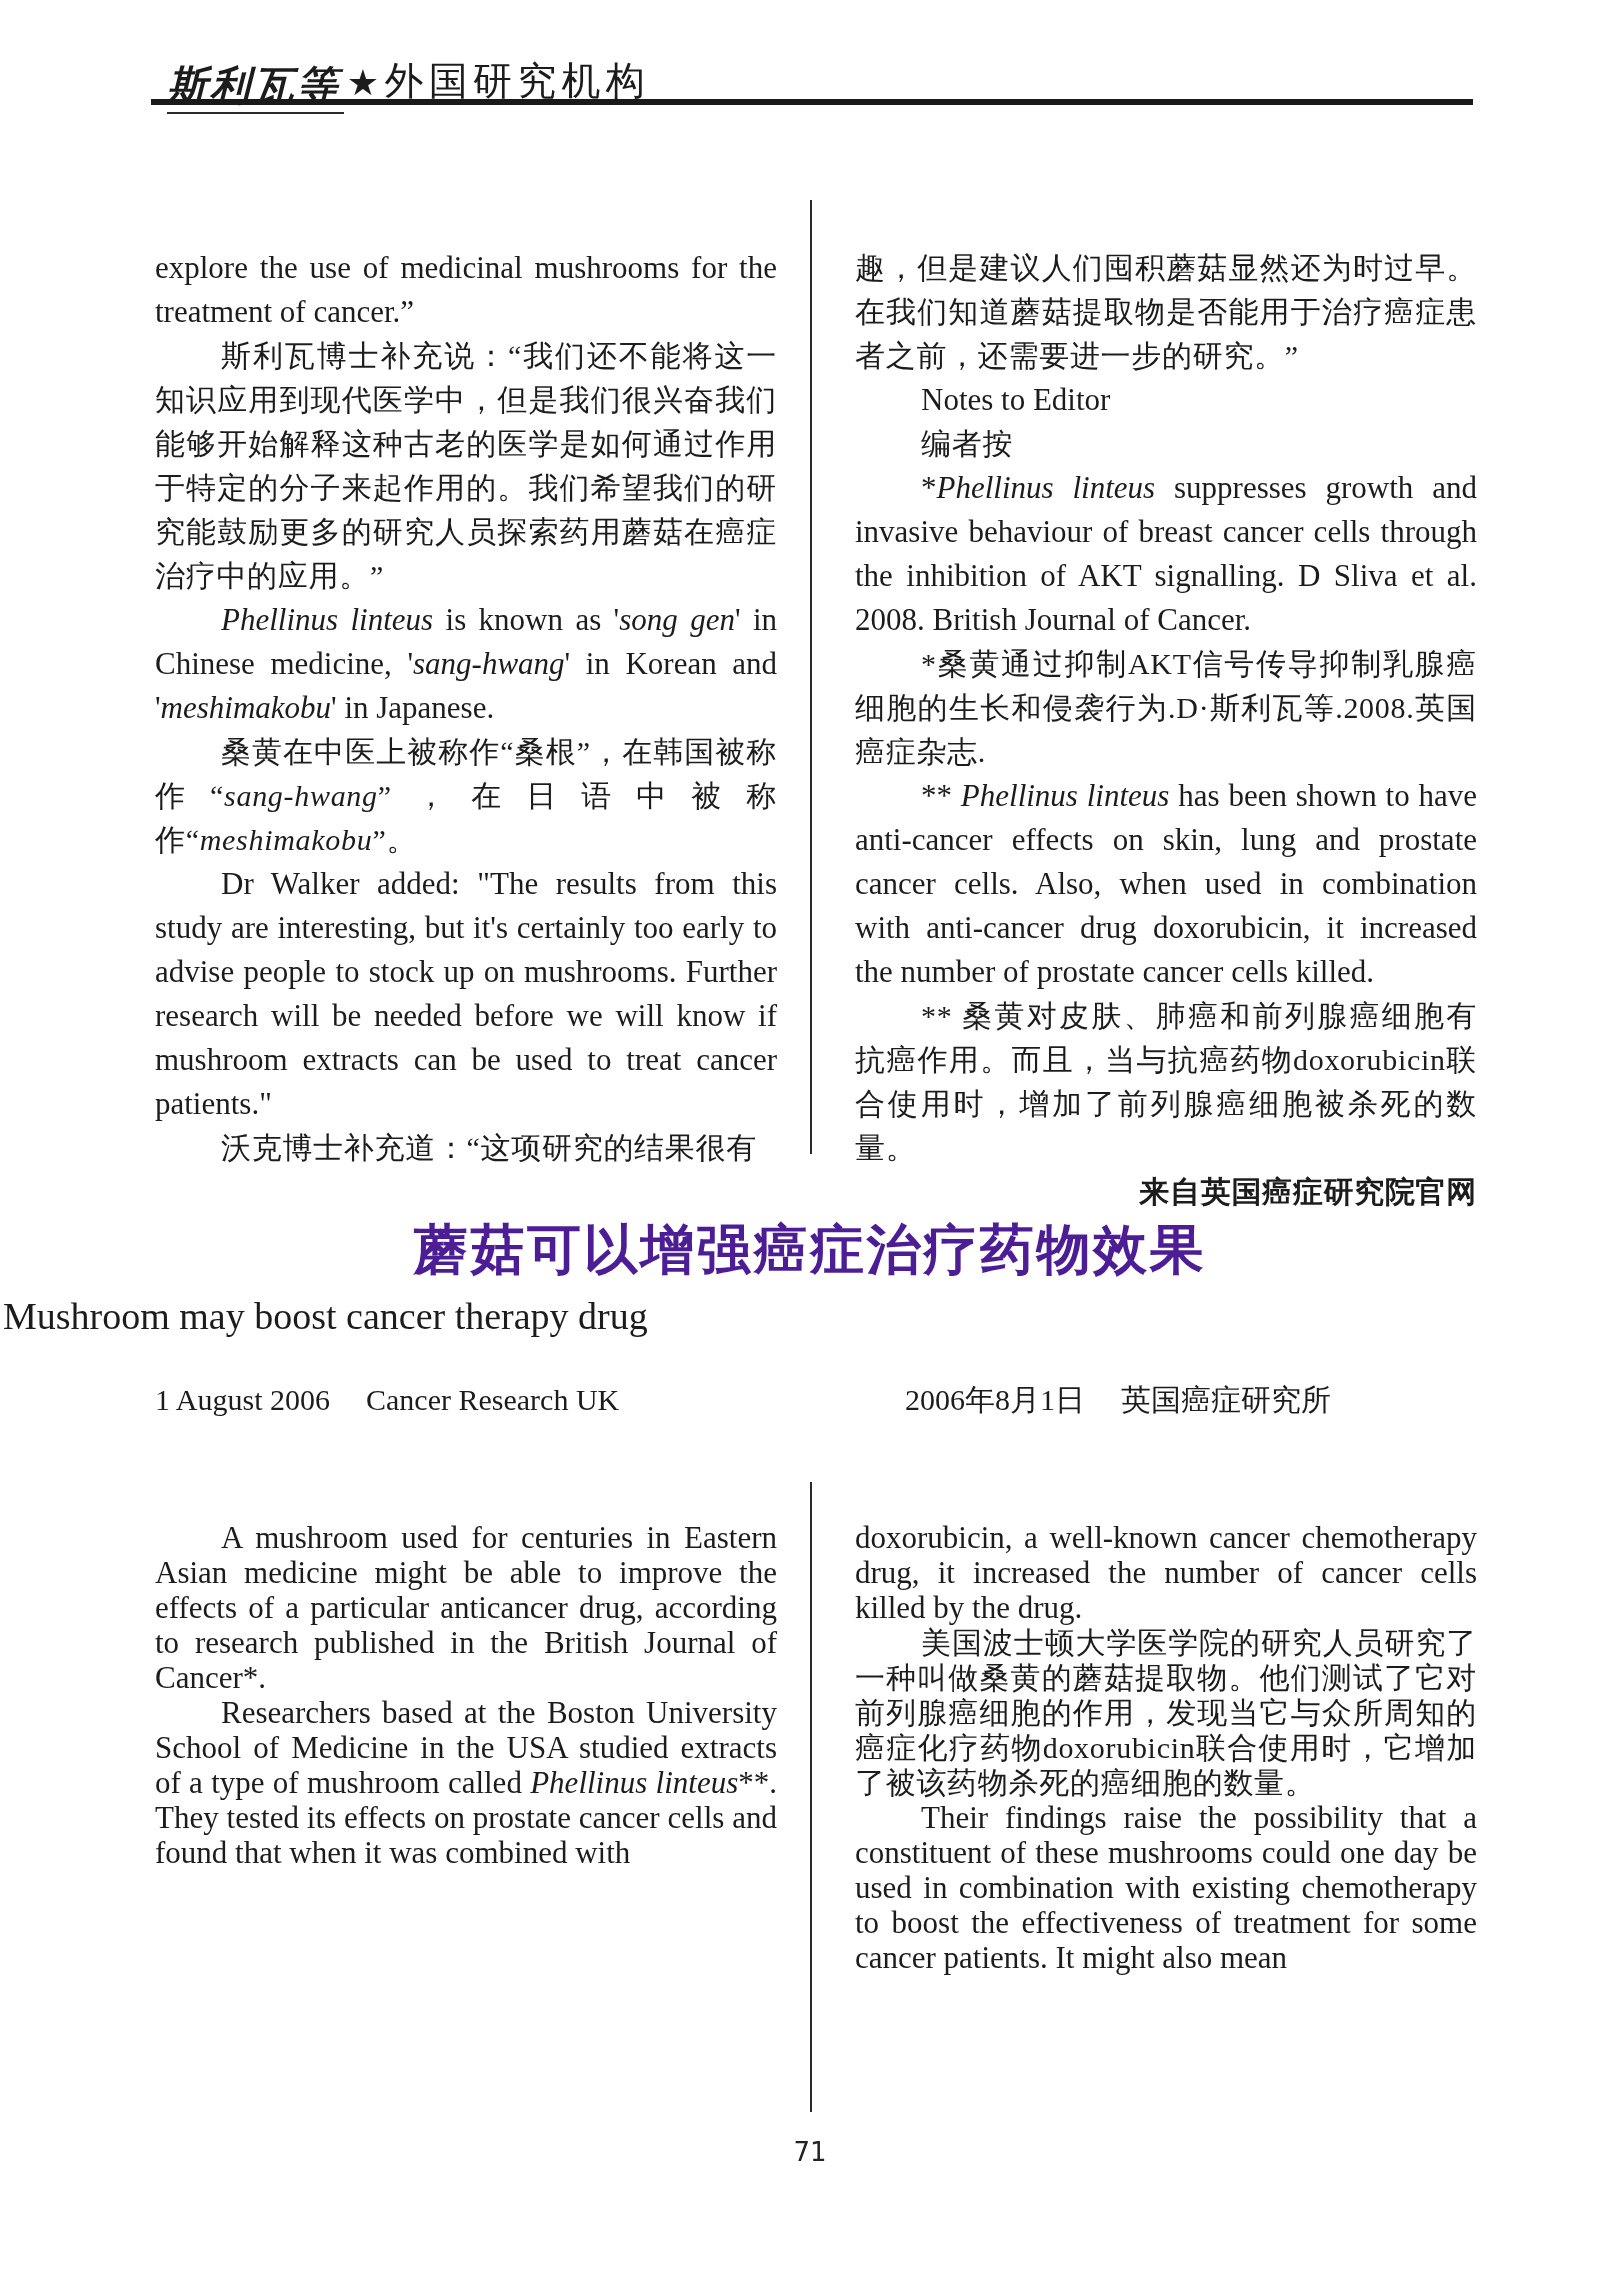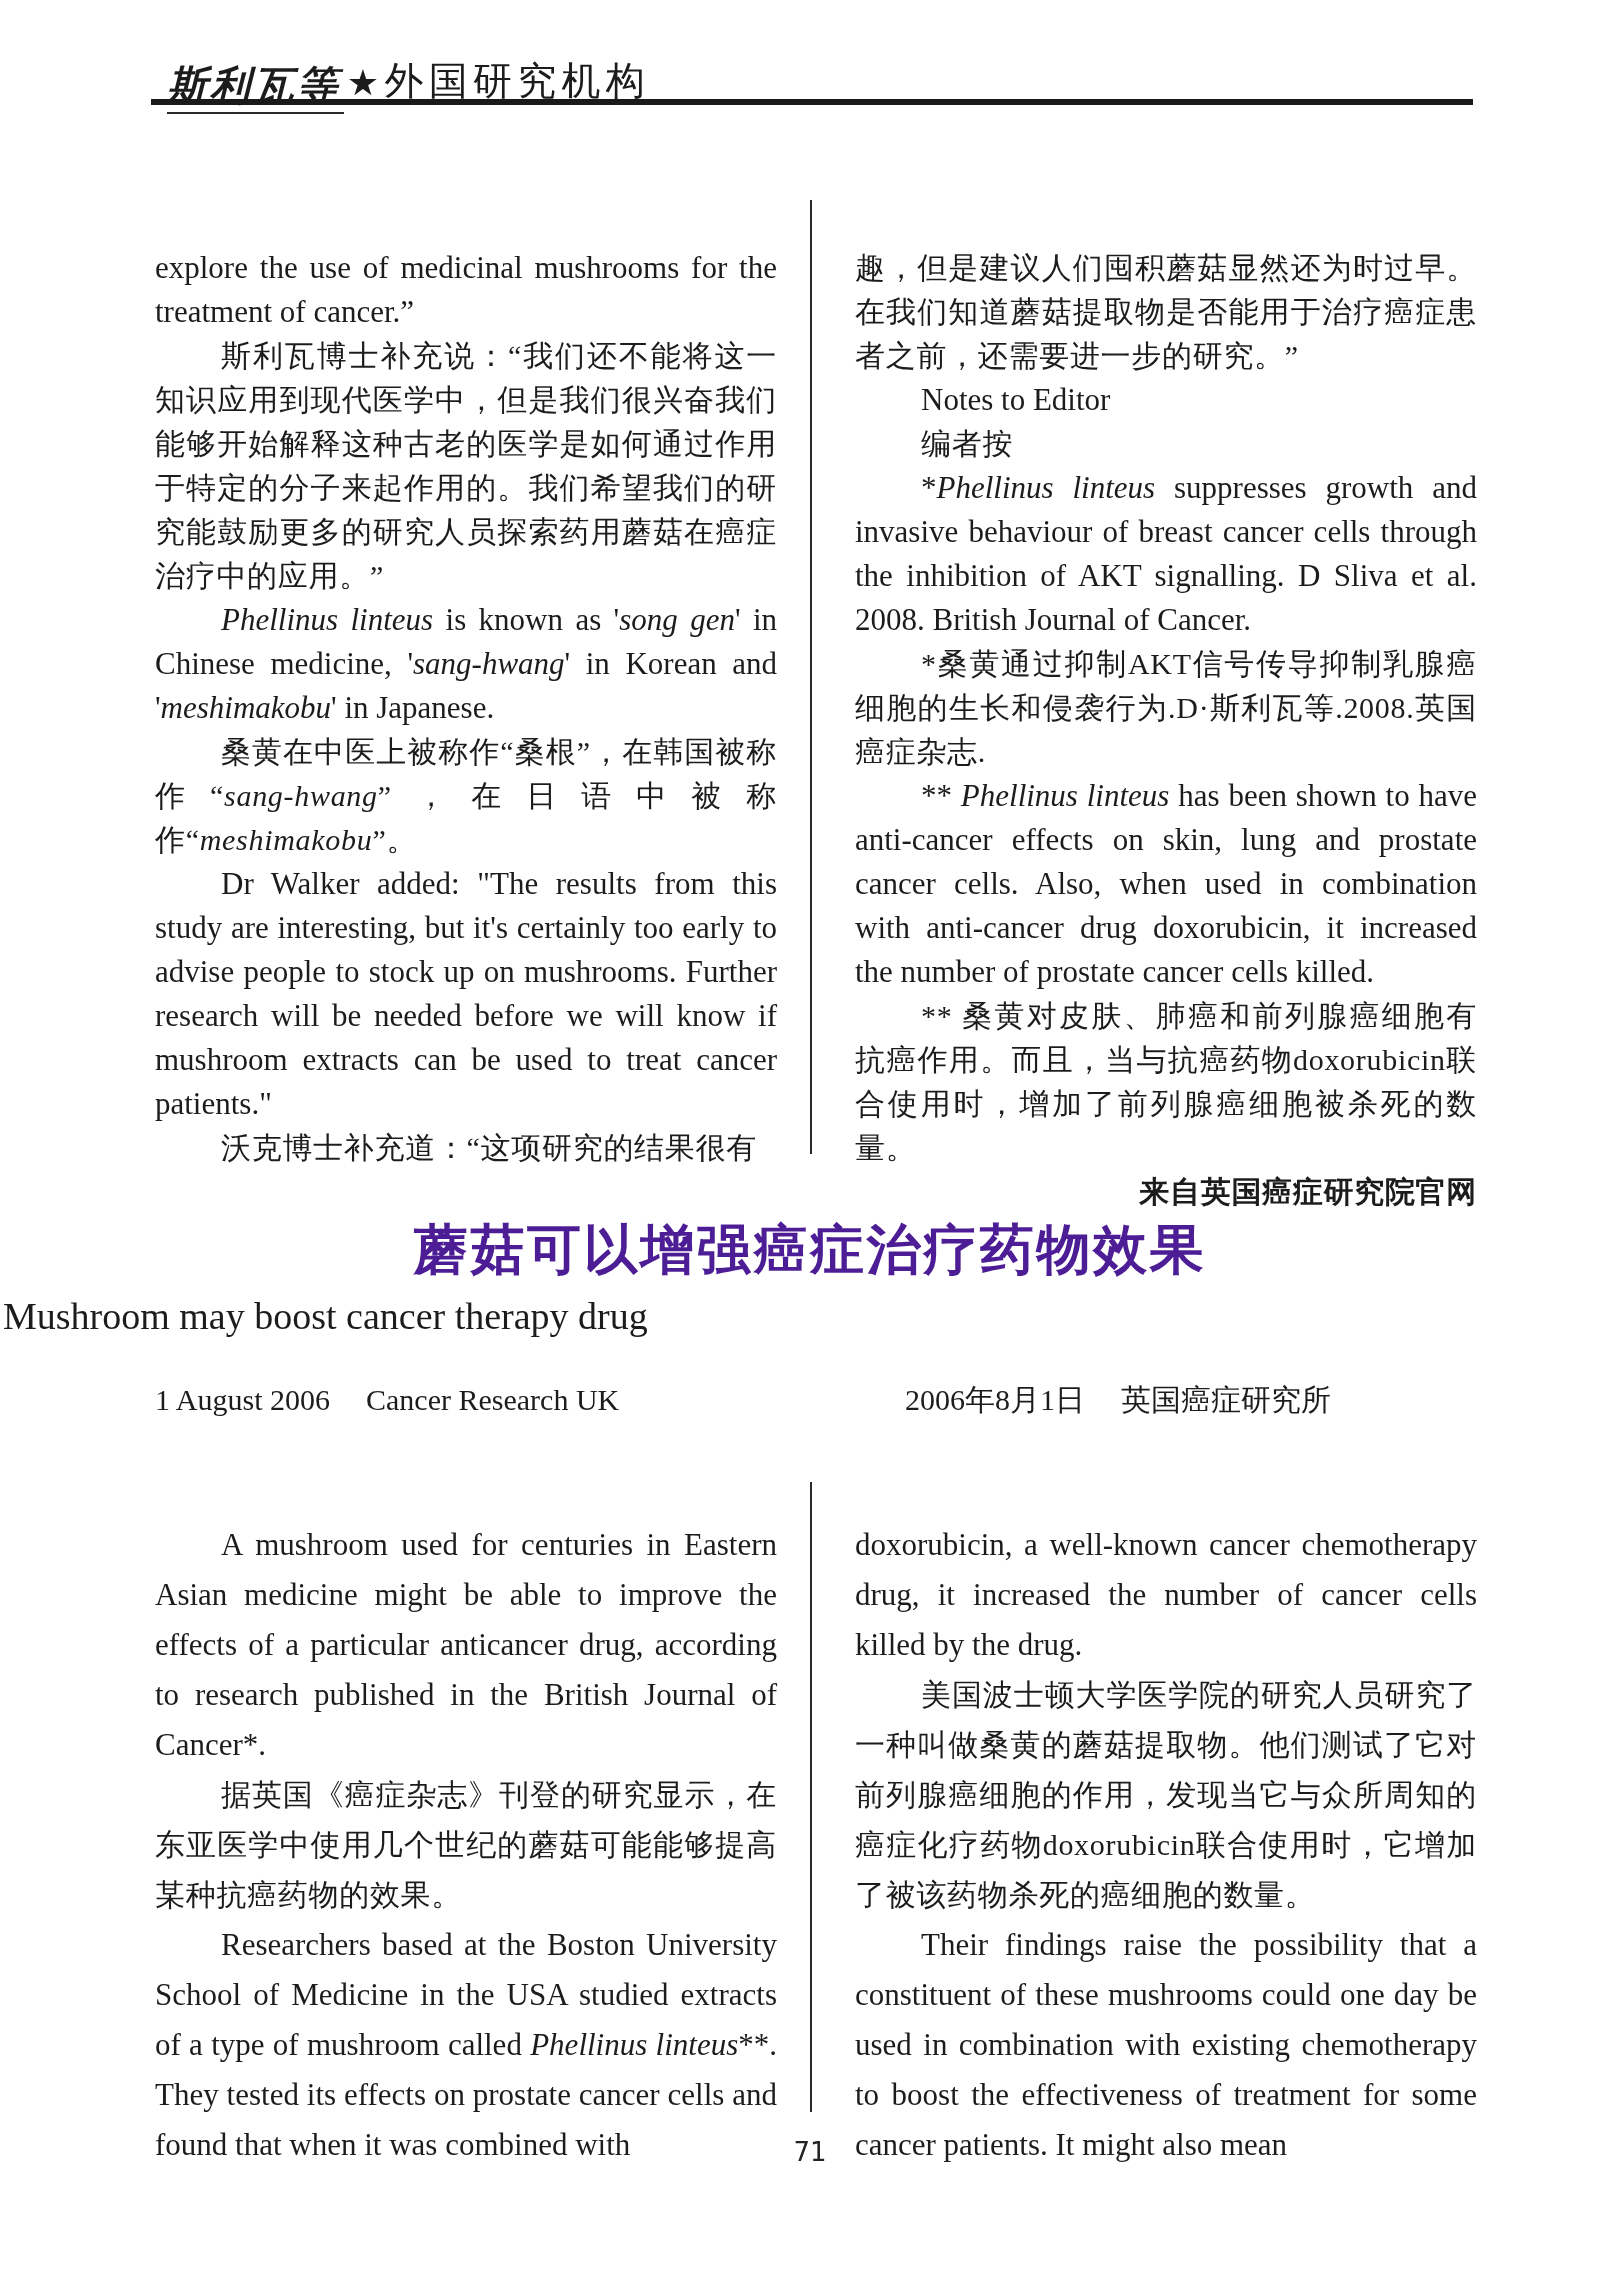--- a/index.html
+++ b/index.html
@@ -37,21 +37,21 @@
   .col-upper-right{left:855px;top:198px;}
   .col-lower-left {left:155px; top:1472px;}
   .col-lower-right{left:855px;top:1472px;}
   .divider{position:absolute;left:810px;width:2px;background:#2a2a2a;}
   .divider-upper{top:200px;height:954px;}
   .divider-lower{top:1482px;height:630px;}
   
   .para{margin:0;text-align:justify;}
   .para.en{font-size:31px;line-height:44px;}
   .para.zh{font-size:30px;line-height:44px;letter-spacing:0.7px;}
-  .col-lower-left .para,.col-lower-right .para{line-height:50px;}
+  .col-lower-left .para,.col-lower-right .para{line-height:35px;}
   .para.indent{text-indent:66px;}
   .para.bold{font-weight:700;font-family:"Liberation Sans", sans-serif;}
   .para.align-right{text-align:right;}
   .it{font-style:italic;}
   
   .title-zh{
     position:absolute;left:0;top:1216px;width:1620px;margin:0;
     text-align:center;
     font-family:"Liberation Sans", sans-serif;
     font-weight:800;font-size:54px;line-height:66px;letter-spacing:2.6px;
@@ -111,21 +111,20 @@
 
   <div class="dateline dateline-en">
     <span>1 August 2006</span><span class="src">Cancer Research UK</span>
   </div>
   <div class="dateline dateline-zh">
     <span>2006年8月1日</span><span class="src">英国癌症研究所</span>
   </div>
 
   <section class="col col-lower-left">
       <p class="para en indent"><span>A mushroom used for centuries in Eastern Asian medicine might be able to improve the effects of a particular anticancer drug, according to research published in the British Journal of Cancer*.</span></p>
-      <p class="para zh indent"><span>据英国《癌症杂志》刊登的研究显示，在东亚医学中使用几个世纪的蘑菇可能能够提高某种抗癌药物的效果。</span></p>
       <p class="para en indent"><span>Researchers based at the Boston University School of Medicine in the USA studied extracts of a type of mushroom called </span><span class="it">Phellinus linteus</span><span>**. They tested its effects on prostate cancer cells and found that when it was combined with</span></p>
     </section>
   <div class="divider divider-lower"></div>
   <section class="col col-lower-right">
       <p class="para en"><span>doxorubicin, a well-known cancer chemotherapy drug, it increased the number of cancer cells killed by the drug.</span></p>
       <p class="para zh indent"><span>美国波士顿大学医学院的研究人员研究了一种叫做桑黄的蘑菇提取物。他们测试了它对前列腺癌细胞的作用，发现当它与众所周知的癌症化疗药物doxorubicin联合使用时，它增加了被该药物杀死的癌细胞的数量。</span></p>
       <p class="para en indent"><span>Their findings raise the possibility that a constituent of these mushrooms could one day be used in combination with existing chemotherapy to boost the effectiveness of treatment for some cancer patients. It might also mean</span></p>
     </section>
 
   <div class="page-number">71</div>

